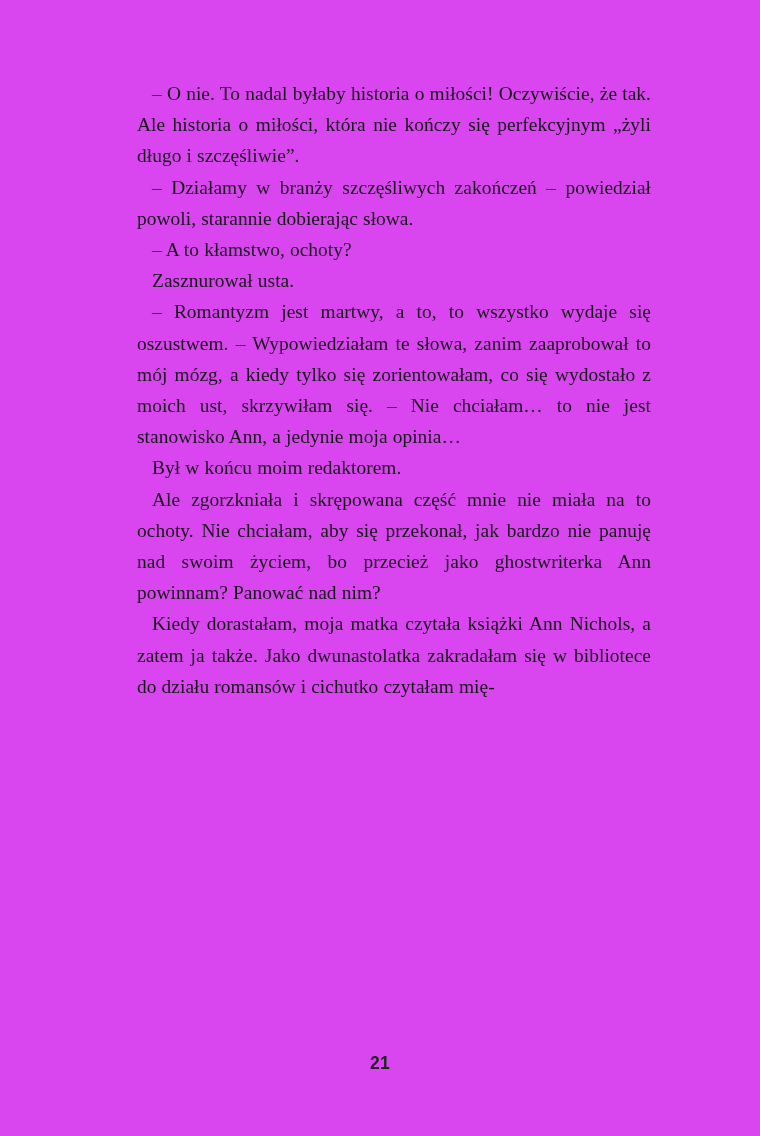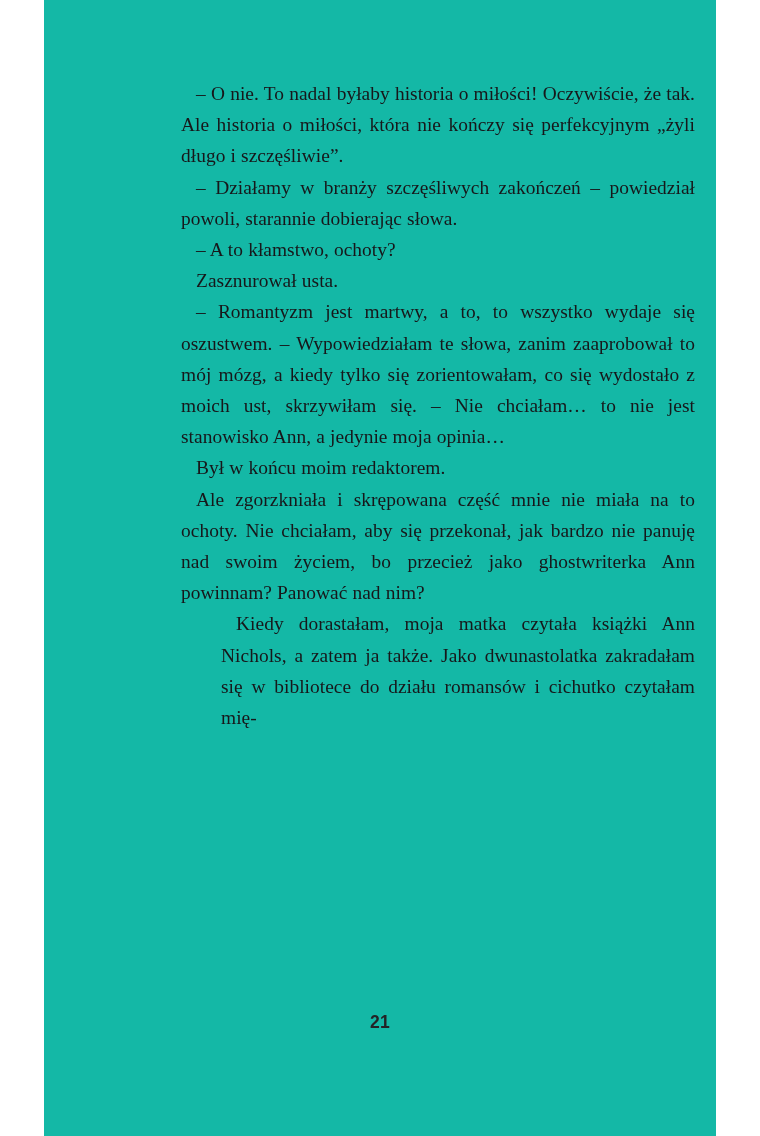--- a/index.html
+++ b/index.html
@@ -4,23 +4,23 @@
 <title>Book Page</title>
 <style>
   html, body {
     margin: 0;
     padding: 0;
     background: #ffffff;
   }
 
   .page {
     position: relative;
-    width: 672px;
+    width: 760px;
     height: 1136px;
-    background: #14b8a6;
+    background: #d946ef;
     margin: 0 auto;
     overflow: hidden;
     box-sizing: border-box;
   }
 
   .text-block {
     position: absolute;
     left: 137px;
     top: 78px;
     width: 514px;
@@ -39,28 +39,27 @@
     hyphens: manual;
     -webkit-hyphens: manual;
     word-spacing: 0.2px;
     letter-spacing: 0.05px;
     font-kerning: normal;
   }
 
   
   .para:last-child {
     margin-bottom: 0;
-    margin-left: 40px;
   }
 
   .folio {
     position: absolute;
     left: 0;
     right: 0;
-    top: 1012px;
+    top: 1053px;
     text-align: center;
     font-family: "Liberation Sans", "DejaVu Sans", sans-serif;
     font-size: 17.5px;
     font-weight: 600;
     color: #232326;
     letter-spacing: 0.3px;
   }
 </style>
 </head>
 <body>

